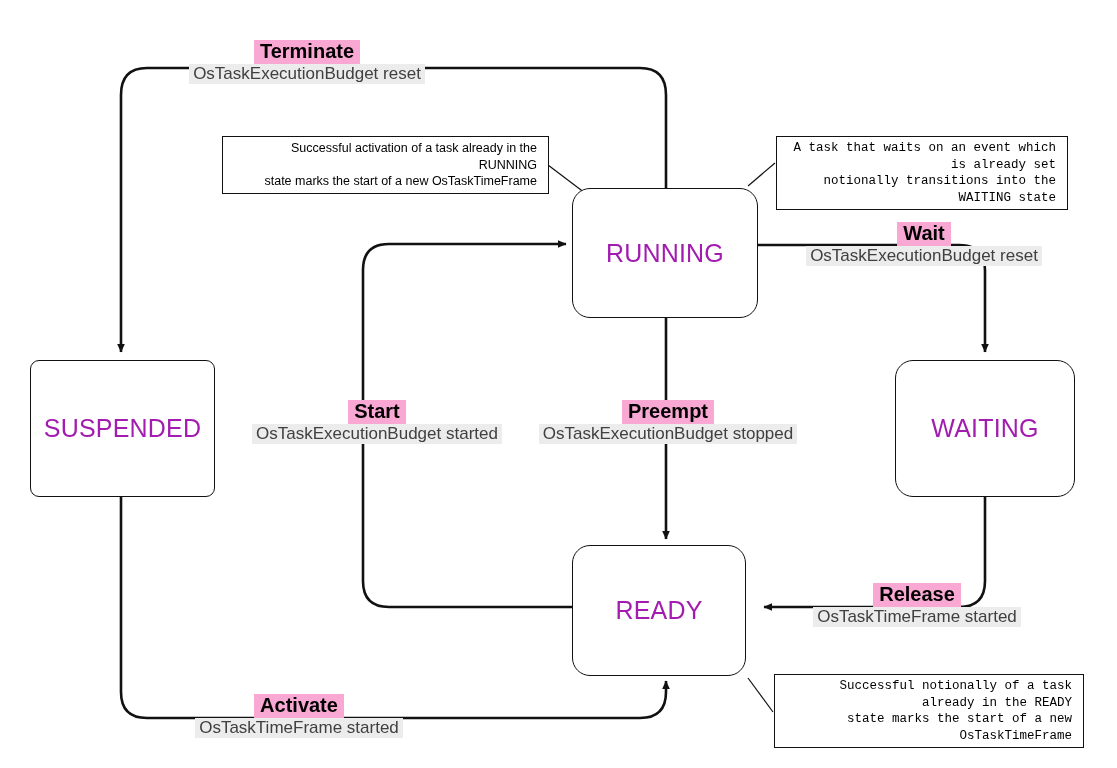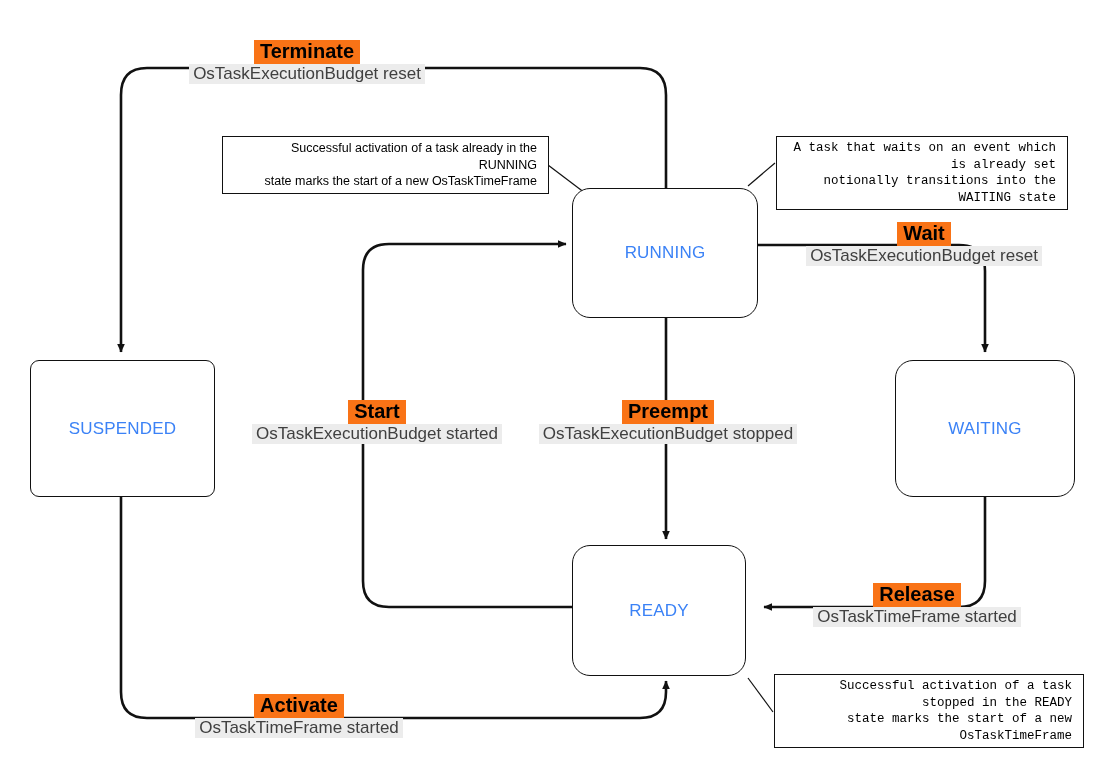--- a/index.html
+++ b/index.html
@@ -2,24 +2,24 @@
 <html><head>
 <meta charset="utf-8">
 <style>
   html,body{margin:0;padding:0;background:#ffffff;}
   body{width:1117px;height:768px;font-family:"Liberation Sans",sans-serif;-webkit-font-smoothing:antialiased;}
   #stage{position:relative;width:1117px;height:768px;overflow:hidden;background:#fff;}
   svg.edges{position:absolute;left:0;top:0;width:1117px;height:768px;}
 
   .state{position:absolute;box-sizing:border-box;border:1.6px solid #111;border-radius:18px;background:#fff;
          display:flex;align-items:center;justify-content:center;}
-  .state .lbl{font-size:17px;color:#3b82f6;letter-spacing:.2px;white-space:nowrap;}
+  .state .lbl{font-size:25px;color:#a21caf;letter-spacing:.2px;white-space:nowrap;}
 
   .tlabel{position:absolute;text-align:center;white-space:nowrap;line-height:1.18;}
-  .tlabel .t1{display:inline-block;background:#f97316;font-size:20px;font-weight:bold;color:#000;padding:0 6px;}
+  .tlabel .t1{display:inline-block;background:#f9a8d4;font-size:20px;font-weight:bold;color:#000;padding:0 6px;}
   .tlabel .t2{display:block;}
   .tlabel .t2 span{display:inline-block;background:#ececec;font-size:17px;color:#404040;padding:0 4px;}
 
   .note{position:absolute;box-sizing:border-box;border:1.2px solid #111;background:#fff;
         font-size:12.5px;line-height:1.32;color:#000;padding:3px 11px;}
   .note.r{text-align:right;}
   .note.l{text-align:right;font-family:Liberation Mono, monospace;}
 </style>
 </head>
 <body>
@@ -104,17 +104,17 @@
     <div>Successful activation of a task already in the RUNNING</div>
     <div>state marks the start of a new OsTaskTimeFrame</div>
   </div>
 
   <div class="note l" style="left:776px;top:136px;width:292px;">
     <div>A task that waits on an event which is already set</div>
     <div>notionally transitions into the WAITING state</div>
   </div>
 
   <div class="note l" style="left:774px;top:674px;width:310px;">
-    <div>Successful activation of a task stopped in the READY</div>
+    <div>Successful notionally of a task already in the READY</div>
     <div>state marks the start of a new OsTaskTimeFrame</div>
   </div>
 
 </div>
 
 </body></html>

